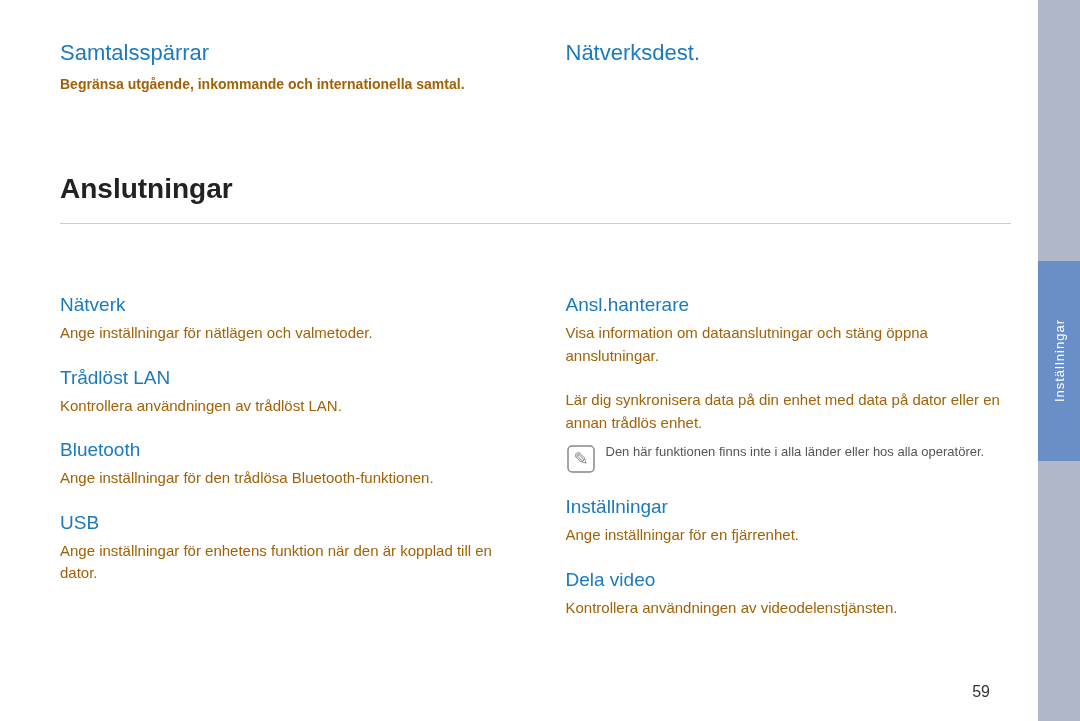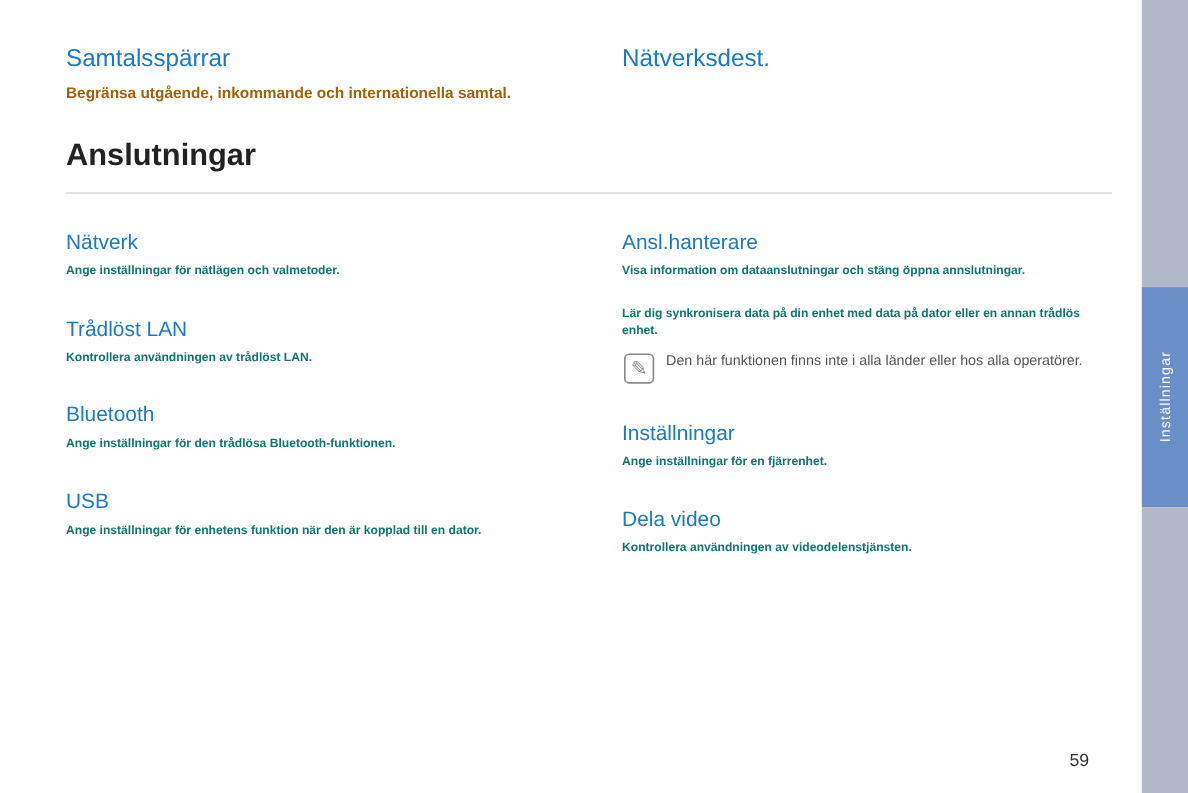--- a/index.html
+++ b/index.html
@@ -15,20 +15,21 @@
       font-family: 'Arial', sans-serif;
       display: flex;
       overflow: hidden;
     }
 
     .main-content {
       flex: 1;
       padding: 40px 27px 40px 60px;
       display: flex;
       flex-direction: column;
+      gap: 48px;
     }
 
     .top-section {
       display: flex;
       gap: 60px;
       margin-bottom: 30px;
     }
 
     .top-left, .top-right {
       flex: 1;
@@ -75,28 +76,26 @@
       gap: 22px;
     }
 
     .menu-item {}
 
     .menu-item-title {
       font-size: 19px;
       color: #1a7abf;
       font-weight: normal;
       margin-bottom: 6px;
-      margin-top: 12px;
     }
 
     .menu-item-desc {
-      font-size: 11px;
-      color: #0f766e;
+      font-size: 15px;
+      color: #a16207;
       line-height: 1.5;
-      font-weight: bold;
     }
 
     .note-box {
       display: flex;
       align-items: flex-start;
       gap: 10px;
       margin-top: 8px;
     }
 
     .note-icon {

